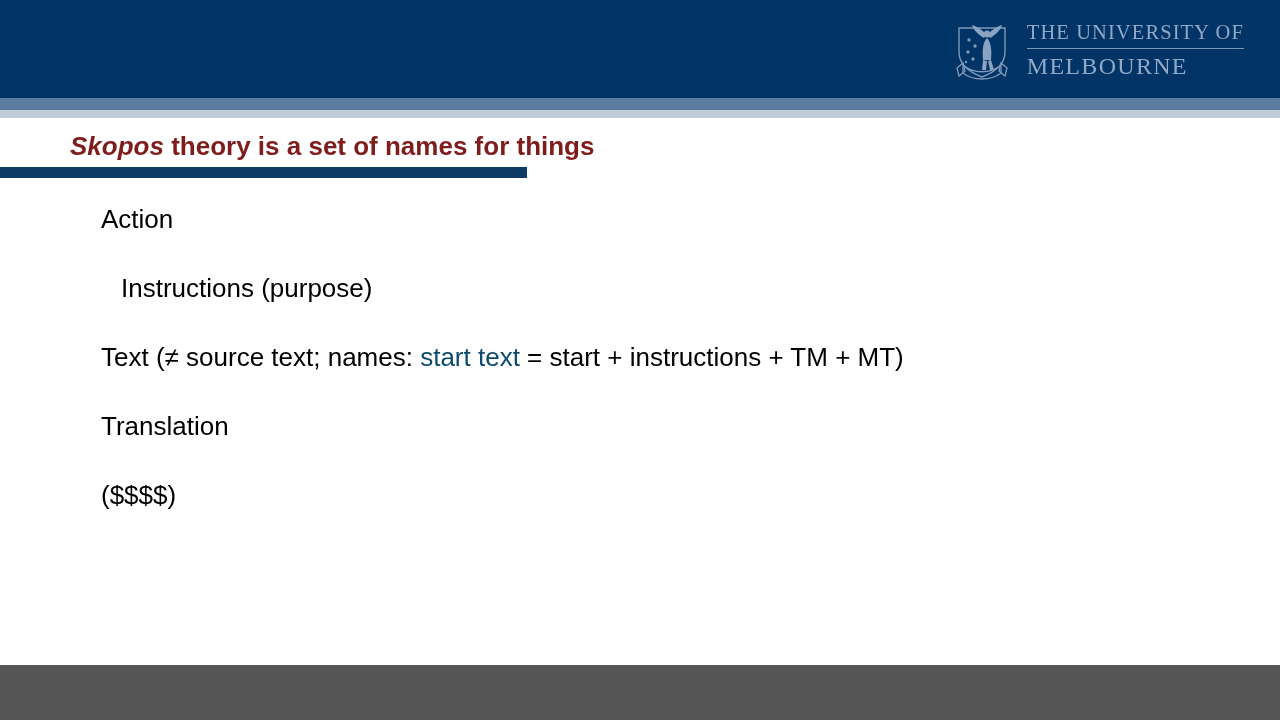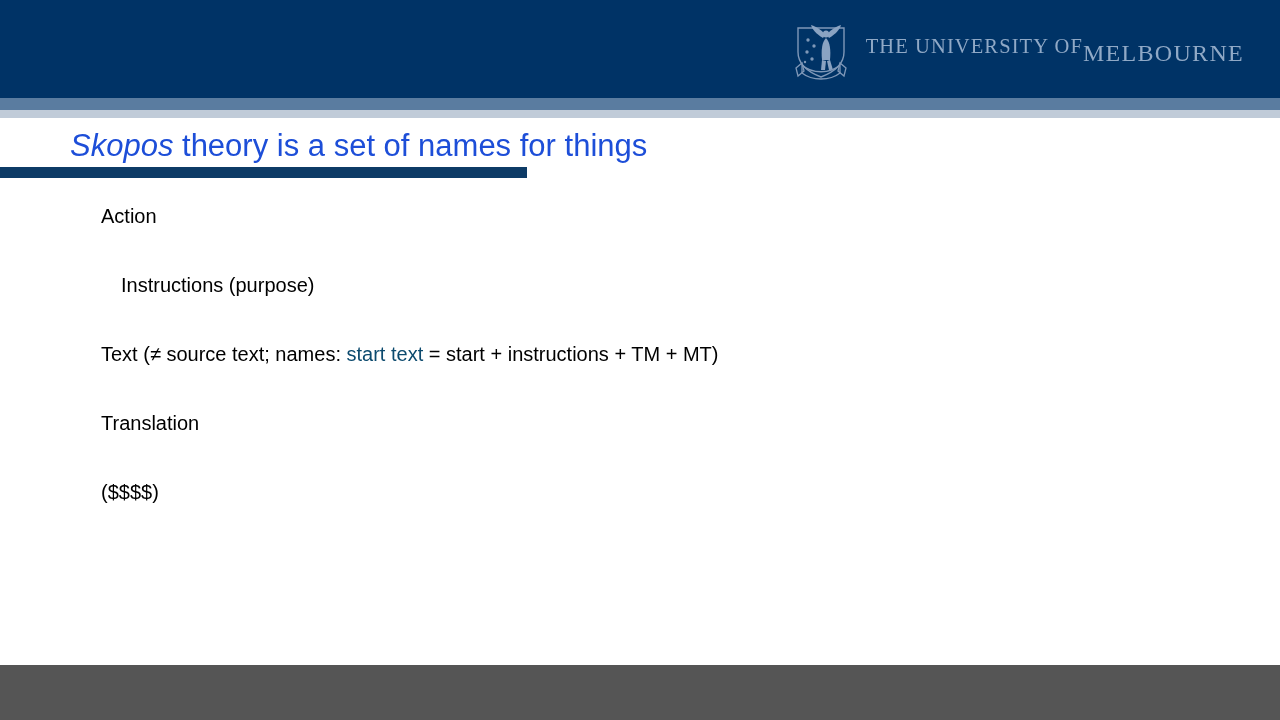--- a/index.html
+++ b/index.html
@@ -44,21 +44,21 @@
     gap: 14px;
   }
   .crest {
     width: 62px;
     height: 64px;
     flex: 0 0 auto;
     display: block;
   }
   .wordmark {
     display: flex;
-    flex-direction: row;
+    flex-direction: column;
     align-items: stretch;
     color: #90a9c6;
     font-family: "Liberation Serif", serif;
     line-height: 1;
   }
   .wordmark .line1 {
     font-size: 20.5px;
     letter-spacing: 1.1px;
     white-space: nowrap;
     padding-bottom: 5px;
@@ -93,24 +93,25 @@
     background: #c0cbd8;
   }
 
   
   .title {
     position: absolute;
     left: 70px;
     top: 127px;
     width: 1100px;
     height: 38px;
-    color: #1d4ed8;
-    font-size: 31px;
+    color: #7f1d1d;
+    font-size: 26px;
     line-height: 38px;
     white-space: nowrap;
+    font-weight: bold;
   }
   .title .em {
     font-style: italic;
   }
   .title-underline {
     position: absolute;
     left: 0;
     top: 167px;
     width: 527px;
     height: 11px;
@@ -119,21 +120,21 @@
 
   
   .body {
     position: absolute;
     left: 101px;
     top: 206px;
     width: 1120px;
   }
   .body-line {
     color: #000000;
-    font-size: 20px;
+    font-size: 26px;
     line-height: 1;
     height: 69px;
     white-space: nowrap;
   }
   .body-line:last-child {
     height: auto;
   }
 
   
   .footer-bar {

